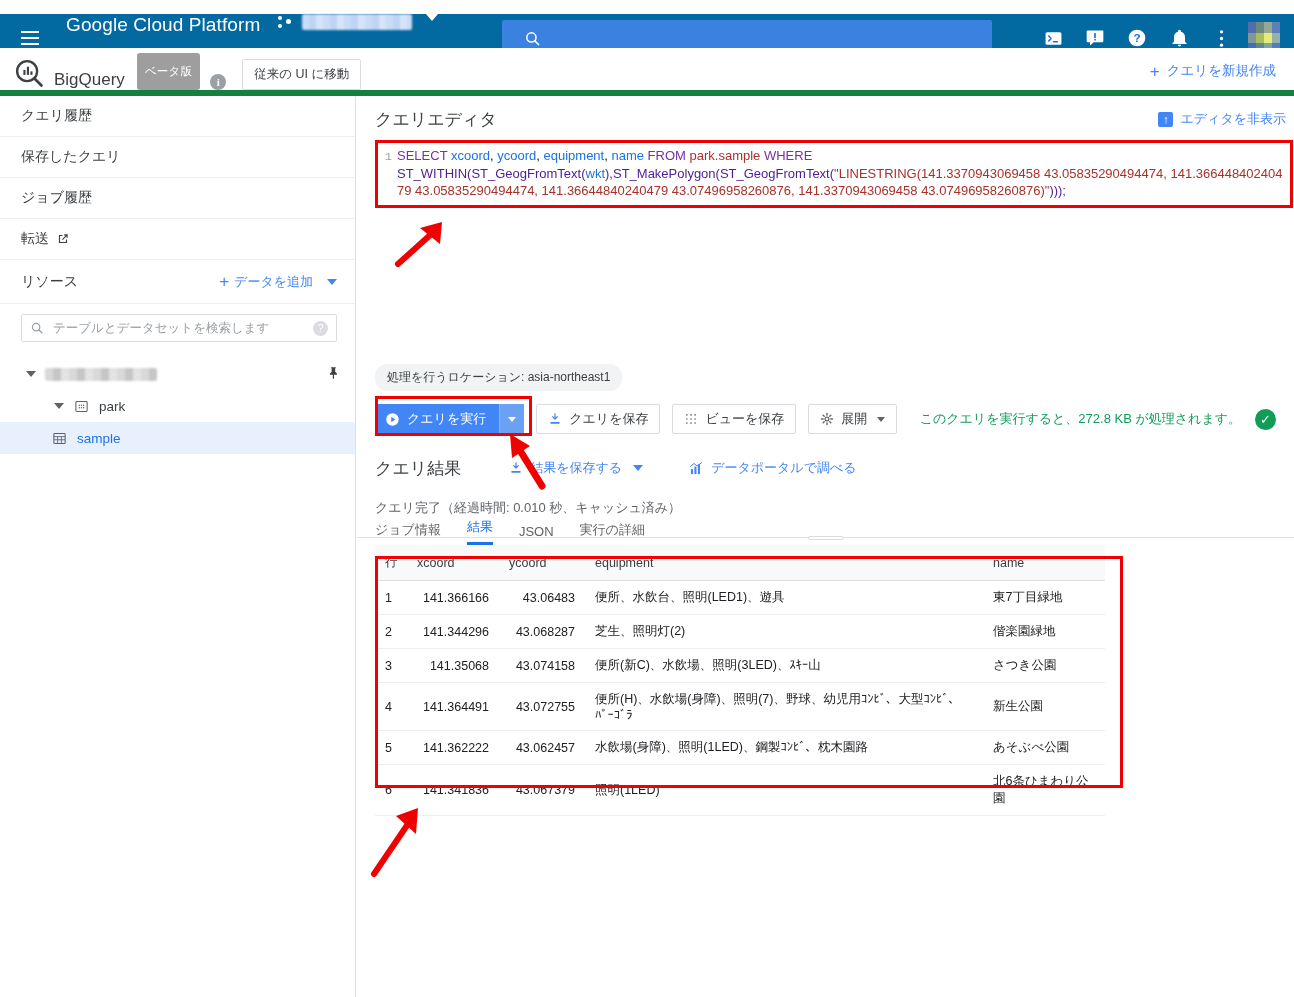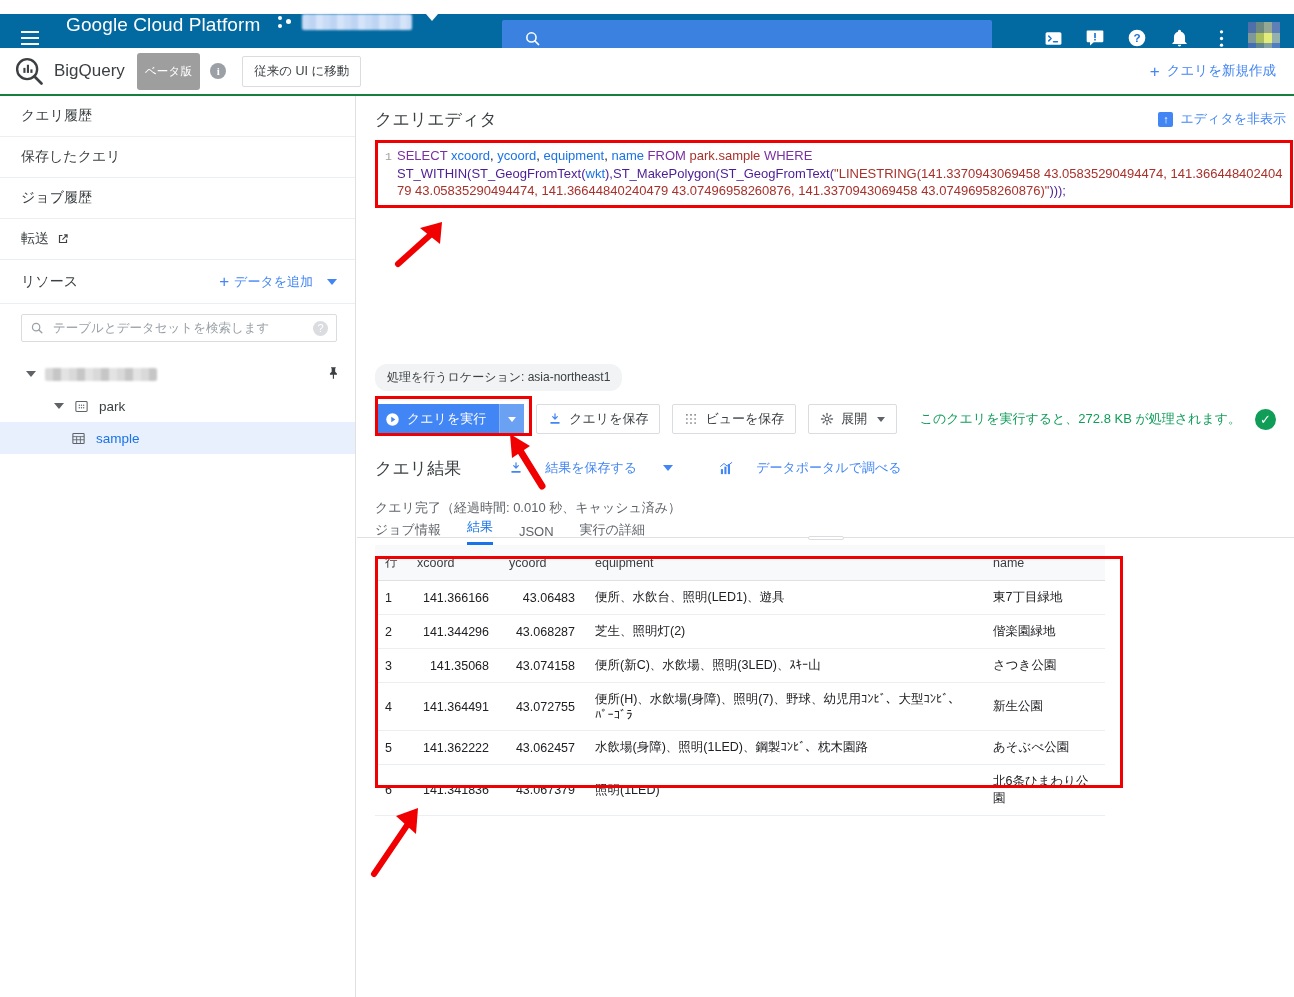--- a/index.html
+++ b/index.html
@@ -49,21 +49,21 @@
     position: relative; overflow: hidden;
   }
   .avatar::after {
     content:""; position:absolute; inset:0;
     background: linear-gradient(180deg, rgba(80,110,170,.55) 0 33%, rgba(220,230,120,.35) 33% 66%, rgba(60,110,190,.6) 66% 100%);
   }
 
   
   .bq-bar {
     position: absolute; top: 48px; left: 0; width: 1294px; height: 48px;
-    background: #fff; border-bottom: 2px solid #15803d; display: flex; align-items: center;
+    background: #fff; border-bottom: 6px solid #15803d; display: flex; align-items: flex-end;
   }
   .bq-logo { margin-left: 12px; width: 34px; height: 34px; display:flex; align-items:center; justify-content:center; }
   .bq-name { font-size: 17px; color: #3c4043; margin-left: 8px; }
   .beta-chip {
     margin-left: 12px; background: #9e9e9e; color: #fff; font-size: 11.5px;
     padding: 11px 8px; border-radius: 3px; letter-spacing: .2px;
   }
   .info-dot { margin-left: 10px; width: 16px; height: 16px; border-radius: 50%; background: #9aa0a6;
     color:#fff; font-size: 11px; font-weight: bold; display:flex; align-items:center; justify-content:center;
     font-family: "Liberation Serif", serif; cursor: pointer;}
@@ -168,21 +168,21 @@
   .cost-text { margin-left: auto; color: #0f9d58; font-size: 13px; white-space: nowrap; }
   .check-ico { margin-left: 14px; margin-right: 18px; width: 21px; height: 21px; border-radius: 50%;
     background: #0f9d58; display: flex; align-items: center; justify-content: center; color: #fff; font-size: 13px;}
 
   .grip { position: absolute; left: 50%; transform: translateX(-50%); top: 440px; width: 36px; height: 4px;
     border: 1px solid #dadce0; border-radius: 2px; background: #fff; }
   .divider-line { position: absolute; left: 0; top: 441px; width: 937px; height: 1px; background: #e0e0e0; }
 
   .results-head { display: flex; align-items: center; padding: 16px 0 0 18px; height: 46px; }
   .results-title { font-size: 17px; color: #3c4043; }
-  .res-act { display: flex; align-items: center; gap: 22px; margin-left: 48px; color: #4285f4;
+  .res-act { display: flex; align-items: center; gap: 7px; margin-left: 48px; color: #4285f4;
     font-size: 13px; cursor: pointer; white-space: nowrap; }
   .res-act.second { margin-left: 46px; }
   .res-act .tri { width:0;height:0;border-left:5px solid transparent;border-right:5px solid transparent;
     border-top:6px solid #4285f4; margin-left: 4px;}
 
   .complete-text { padding: 16px 0 0 18px; font-size: 13px; color: #5f6368; }
   .tabs { display: flex; align-items: flex-end; gap: 26px; padding: 12px 0 0 18px; height: 28px; }
   .tab { font-size: 13px; color: #5f6368; cursor: pointer; padding-bottom: 6px; white-space: nowrap;}
   .tab.active { color: #1a73e8; border-bottom: 3px solid #1a73e8; }
 
@@ -347,21 +347,21 @@
           <circle cx="12" cy="10" r="1.1" fill="#5f6368"></circle>
           <circle cx="15.5" cy="10" r="1.1" fill="#5f6368"></circle>
           <circle cx="8.5" cy="14" r="1.1" fill="#5f6368"></circle>
           <circle cx="12" cy="14" r="1.1" fill="#5f6368"></circle>
           <circle cx="15.5" cy="14" r="1.1" fill="#5f6368"></circle>
         </svg>
       </span>
       <span style="margin-left:10px">park</span>
     </div>
 
-    <div class="tree-row sel" style="padding-left:71px">
+    <div class="tree-row sel" style="padding-left:52px">
       <span style="display:inline-flex">
         <svg width="15" height="15" viewBox="0 0 24 24">
           <rect x="3" y="4" width="18" height="16" rx="1.2" fill="none" stroke="#5f6368" stroke-width="1.7"></rect>
           <line x1="3" y1="9" x2="21" y2="9" stroke="#5f6368" stroke-width="1.4"></line>
           <line x1="3" y1="14" x2="21" y2="14" stroke="#5f6368" stroke-width="1.4"></line>
           <line x1="9" y1="9" x2="9" y2="20" stroke="#5f6368" stroke-width="1.4"></line>
           <line x1="15" y1="9" x2="15" y2="20" stroke="#5f6368" stroke-width="1.4"></line>
         </svg>
       </span>
       <span style="margin-left:10px;color:#1a73e8">sample</span>

